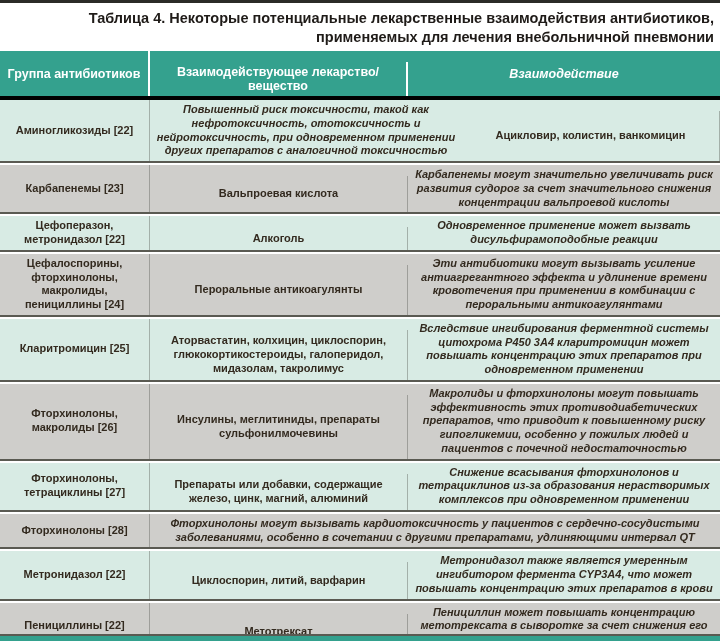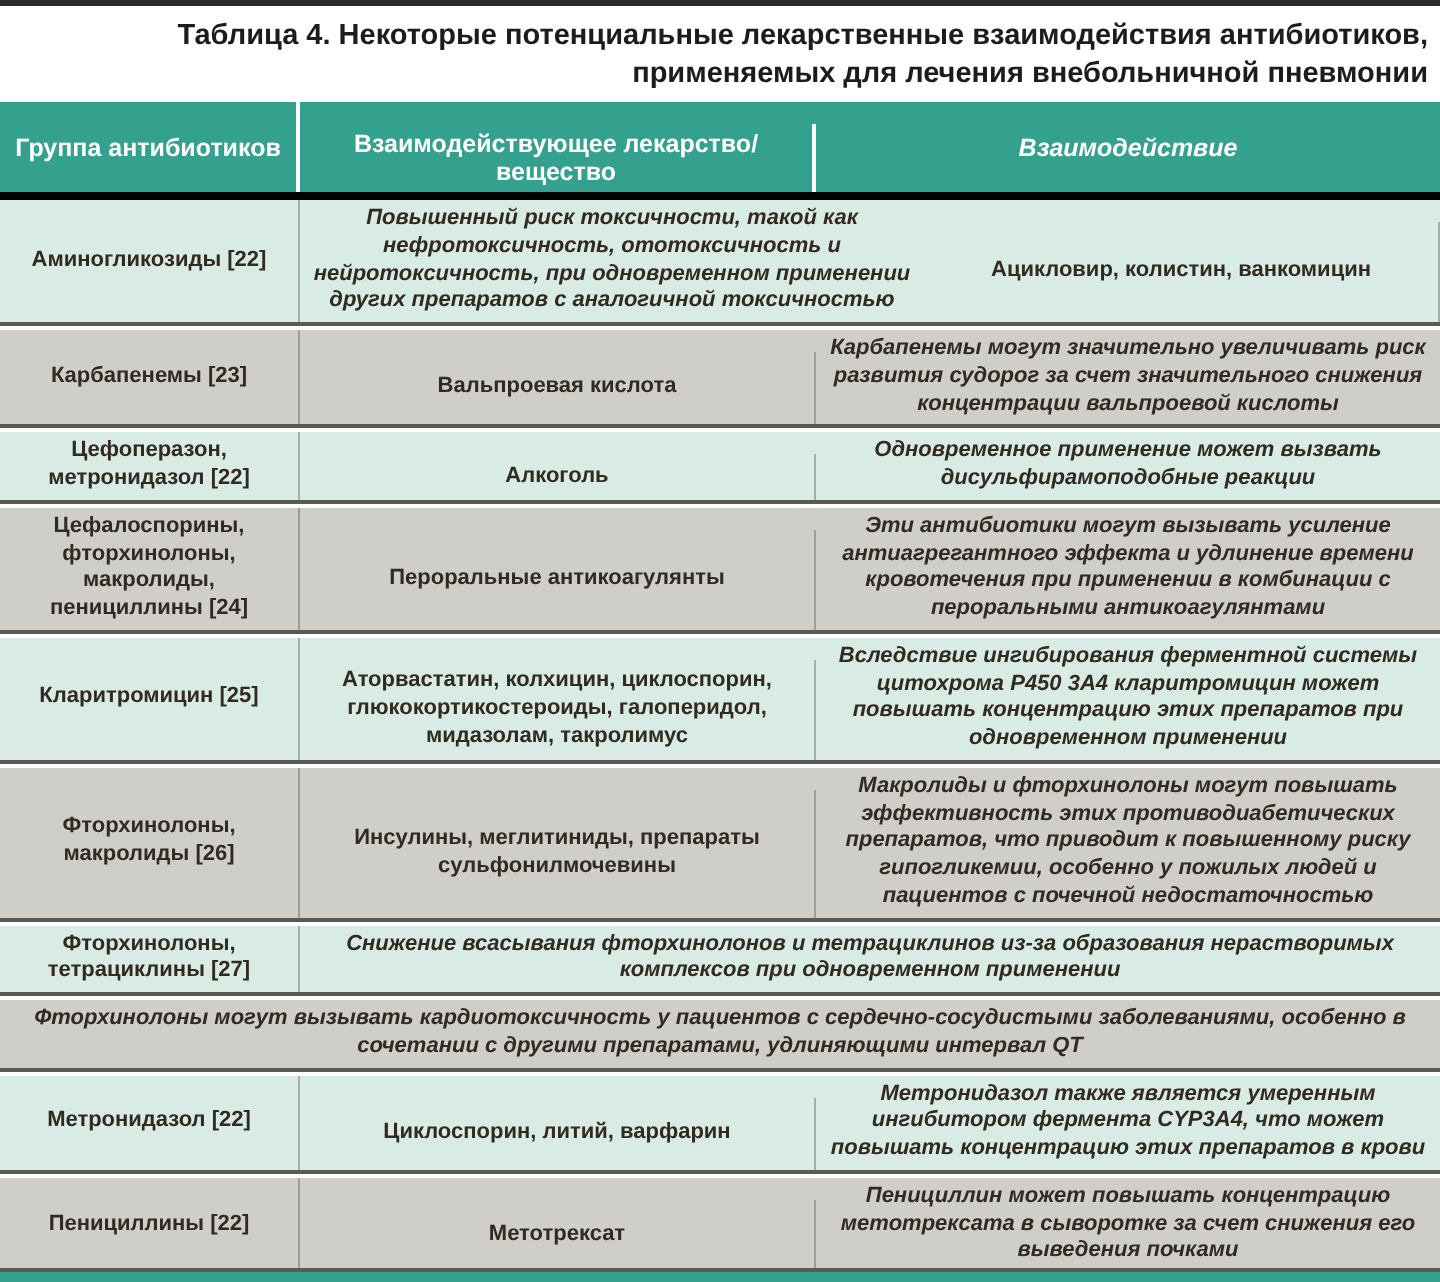--- a/index.html
+++ b/index.html
@@ -132,27 +132,29 @@
     <div class="td c1">Фторхинолоны, макролиды [26]</div>
     <div class="td c2">Инсулины, меглитиниды, препараты сульфонилмочевины</div>
     <div class="td c3">Макролиды и фторхинолоны могут повышать эффективность этих противодиабетических препаратов, что приводит к повышенному риску гипогликемии, особенно у пожилых людей и пациентов с почечной недостаточностью</div>
   </div>
 <div class="divider">
           <div class="d-dark"></div>
           <div class="d-white"></div>
         </div>
   <div class="trow green">
     <div class="td c1">Фторхинолоны, тетрациклины [27]</div>
+    <div class="td c2">Препараты или добавки, содержащие железо, цинк, магний, алюминий</div>
     <div class="td c3">Снижение всасывания фторхинолонов и тетрациклинов из-за образования нерастворимых комплексов при одновременном применении</div>
   </div>
 <div class="divider">
           <div class="d-dark"></div>
           <div class="d-white"></div>
         </div>
   <div class="trow gray">
+    <div class="td c1">Фторхинолоны [28]</div>
     <div class="td c3">Фторхинолоны могут вызывать кардиотоксичность у пациентов с сердечно-сосудистыми заболеваниями, особенно в сочетании с другими препаратами, удлиняющими интервал QT</div>
   </div>
 <div class="divider">
           <div class="d-dark"></div>
           <div class="d-white"></div>
         </div>
   <div class="trow green">
     <div class="td c1">Метронидазол [22]</div>
     <div class="td c2">Циклоспорин, литий, варфарин</div>
     <div class="td c3">Метронидазол также является умеренным ингибитором фермента CYP3A4, что может повышать концентрацию этих препаратов в крови</div>

